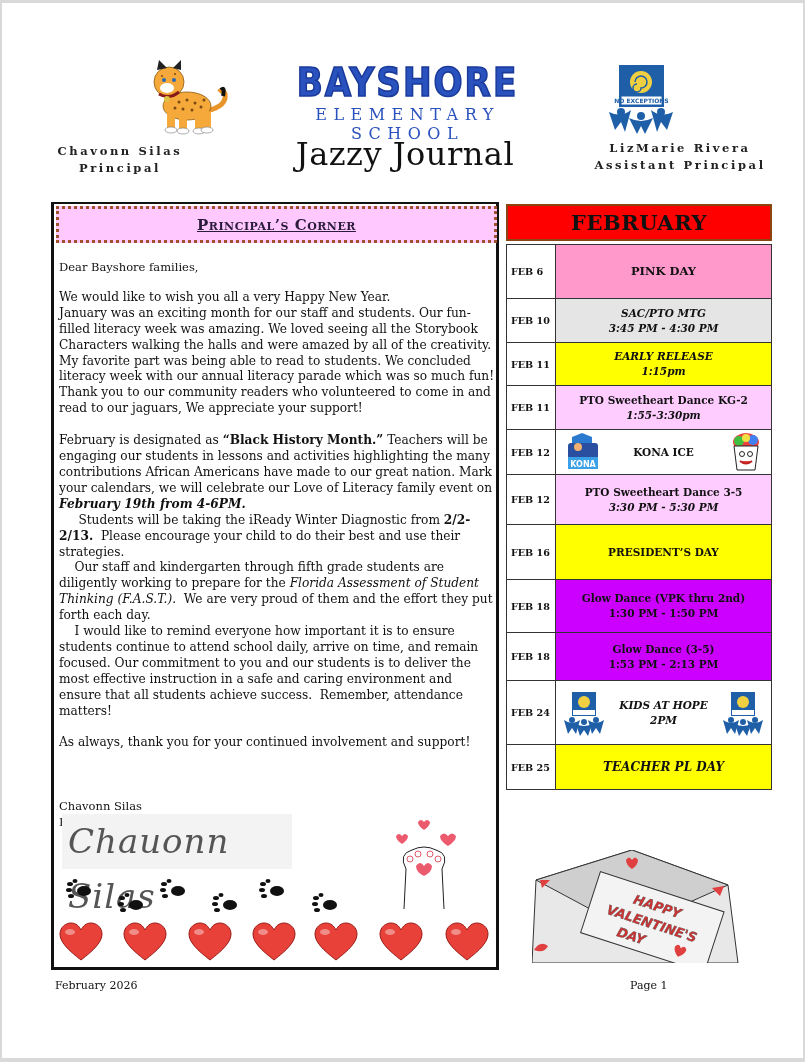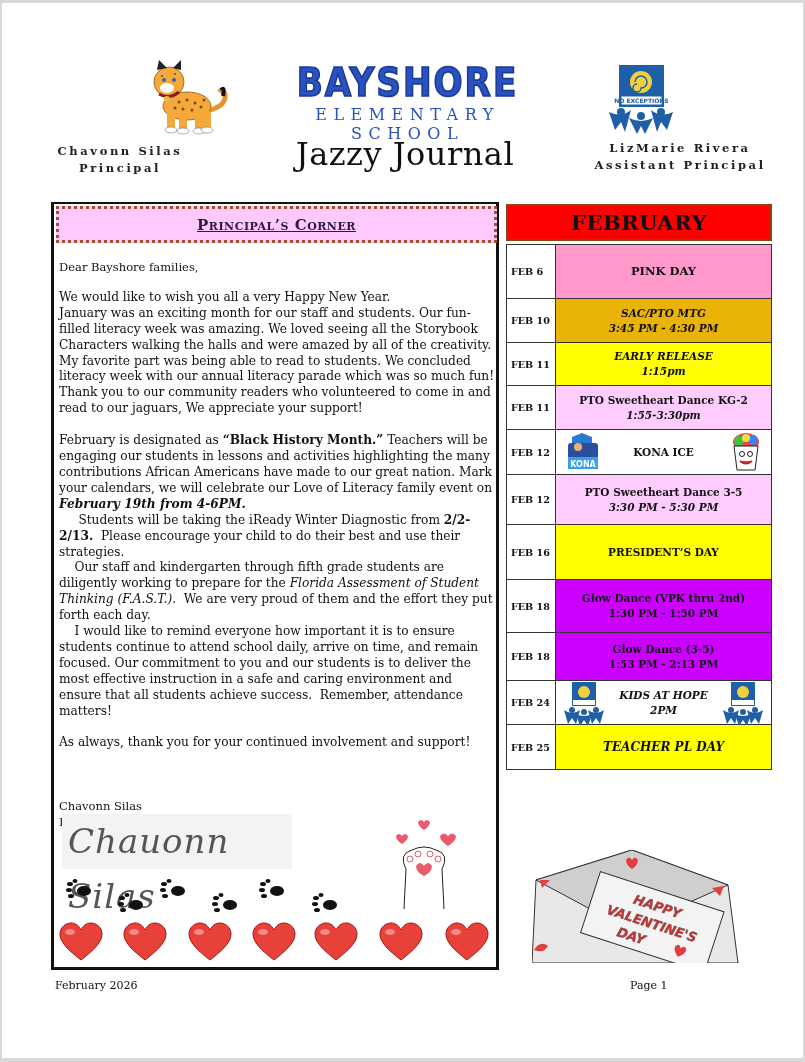--- a/index.html
+++ b/index.html
@@ -248,21 +248,21 @@
   <table class="cal">
     <tbody>
       <tr style="height:54px">
         <td class="date">FEB 6</td>
         <td class="ev underline" style="background: rgb(255, 153, 204);">
             <span class="l1">PINK DAY</span>
           </td>
       </tr>
       <tr style="height:44px">
         <td class="date">FEB 10</td>
-        <td class="ev italic" style="background: #eab308;">
+        <td class="ev italic" style="background: #e5e5e5;">
             <span class="l1">SAC/PTO MTG</span>
             <span class="l2">3:45 PM - 4:30 PM</span>
           </td>
       </tr>
       <tr style="height:43px">
         <td class="date">FEB 11</td>
         <td class="ev italic" style="background: rgb(255, 255, 0);">
             <span class="l1">EARLY RELEASE</span>
             <span class="l2">1:15pm</span>
           </td>
@@ -317,21 +317,21 @@
             <span class="l2">1:30 PM - 1:50 PM</span>
           </td>
       </tr>
       <tr style="height:48px">
         <td class="date">FEB 18</td>
         <td class="ev small purple" style="background: rgb(204, 0, 255);">
             <span class="l1">Glow Dance (3-5)</span>
             <span class="l2">1:53 PM - 2:13 PM</span>
           </td>
       </tr>
-      <tr style="height:44px">
+      <tr style="height:64px">
         <td class="date">FEB 24</td>
         <td class="ev italic" style="background: rgb(255, 255, 255);">
           <svg class="ev-icon left" width="40" height="46" viewBox="0 0 40 46">
             <rect x="8" y="2" width="24" height="24" fill="#1f5fa8"></rect>
             <circle cx="20" cy="12" r="6" fill="#f0d040"></circle>
             <rect x="9" y="20" width="22" height="5" fill="#fff"></rect>
             <g fill="#1f5fa8">
                 <circle cx="8" cy="30" r="3"></circle>
                 <path d="M0 30 Q8 36 16 30 L12 44 L8 38 L4 44Z"></path>
                 <circle cx="20" cy="32" r="3"></circle>

